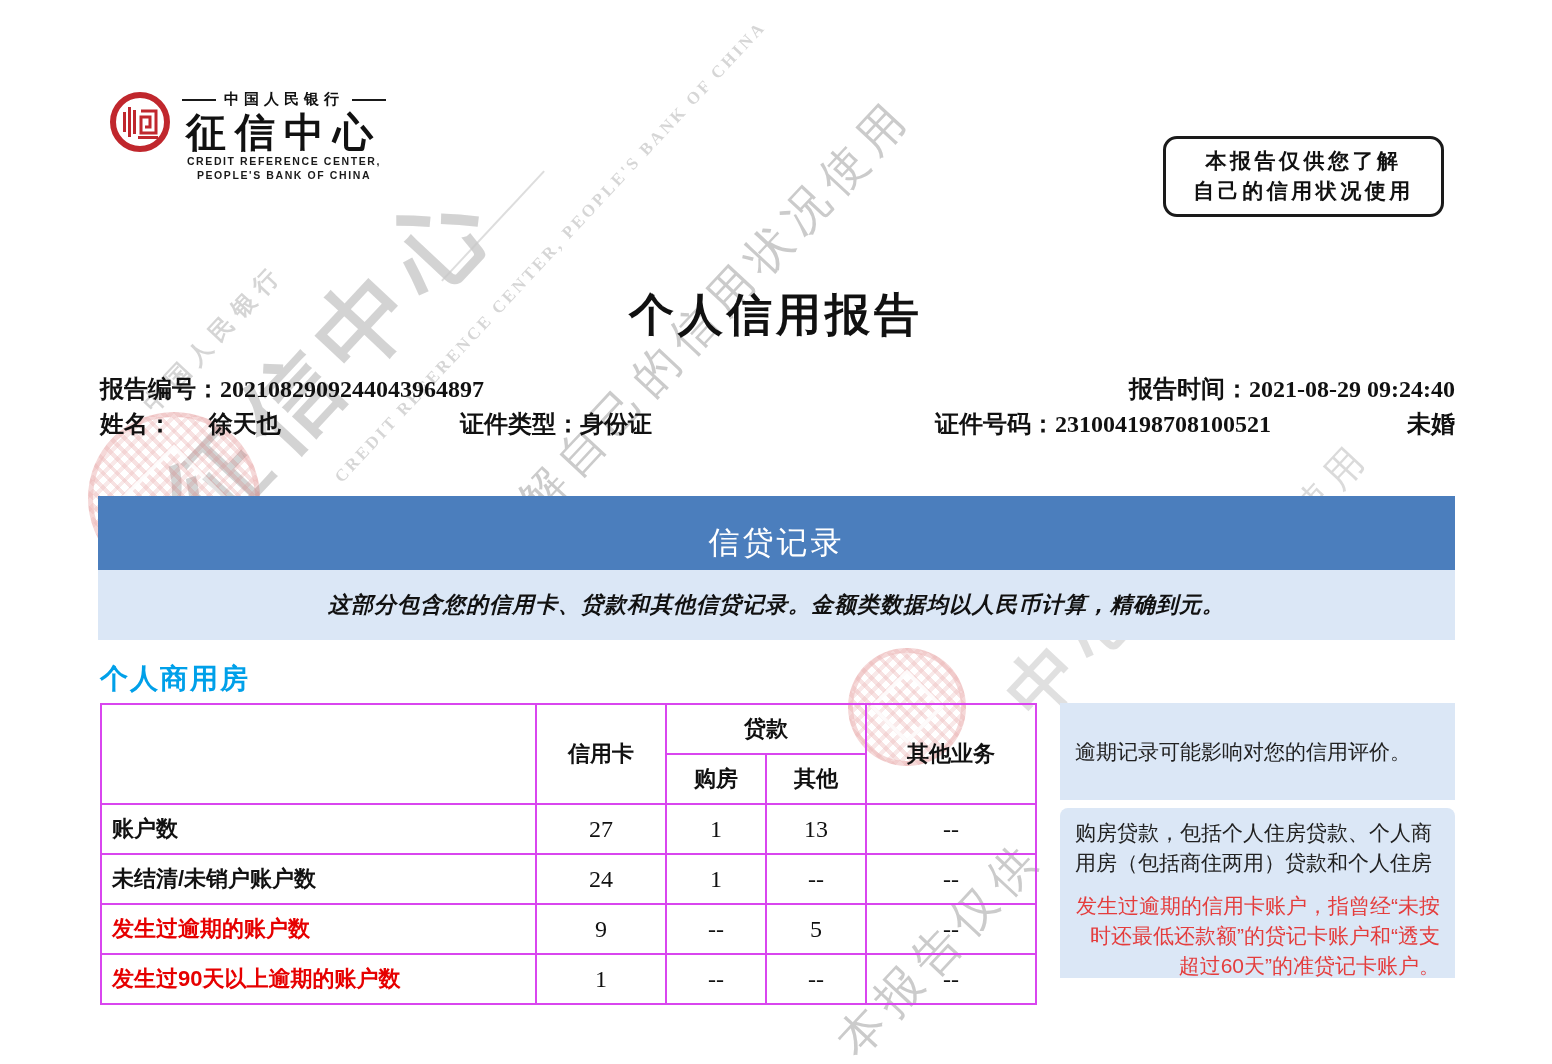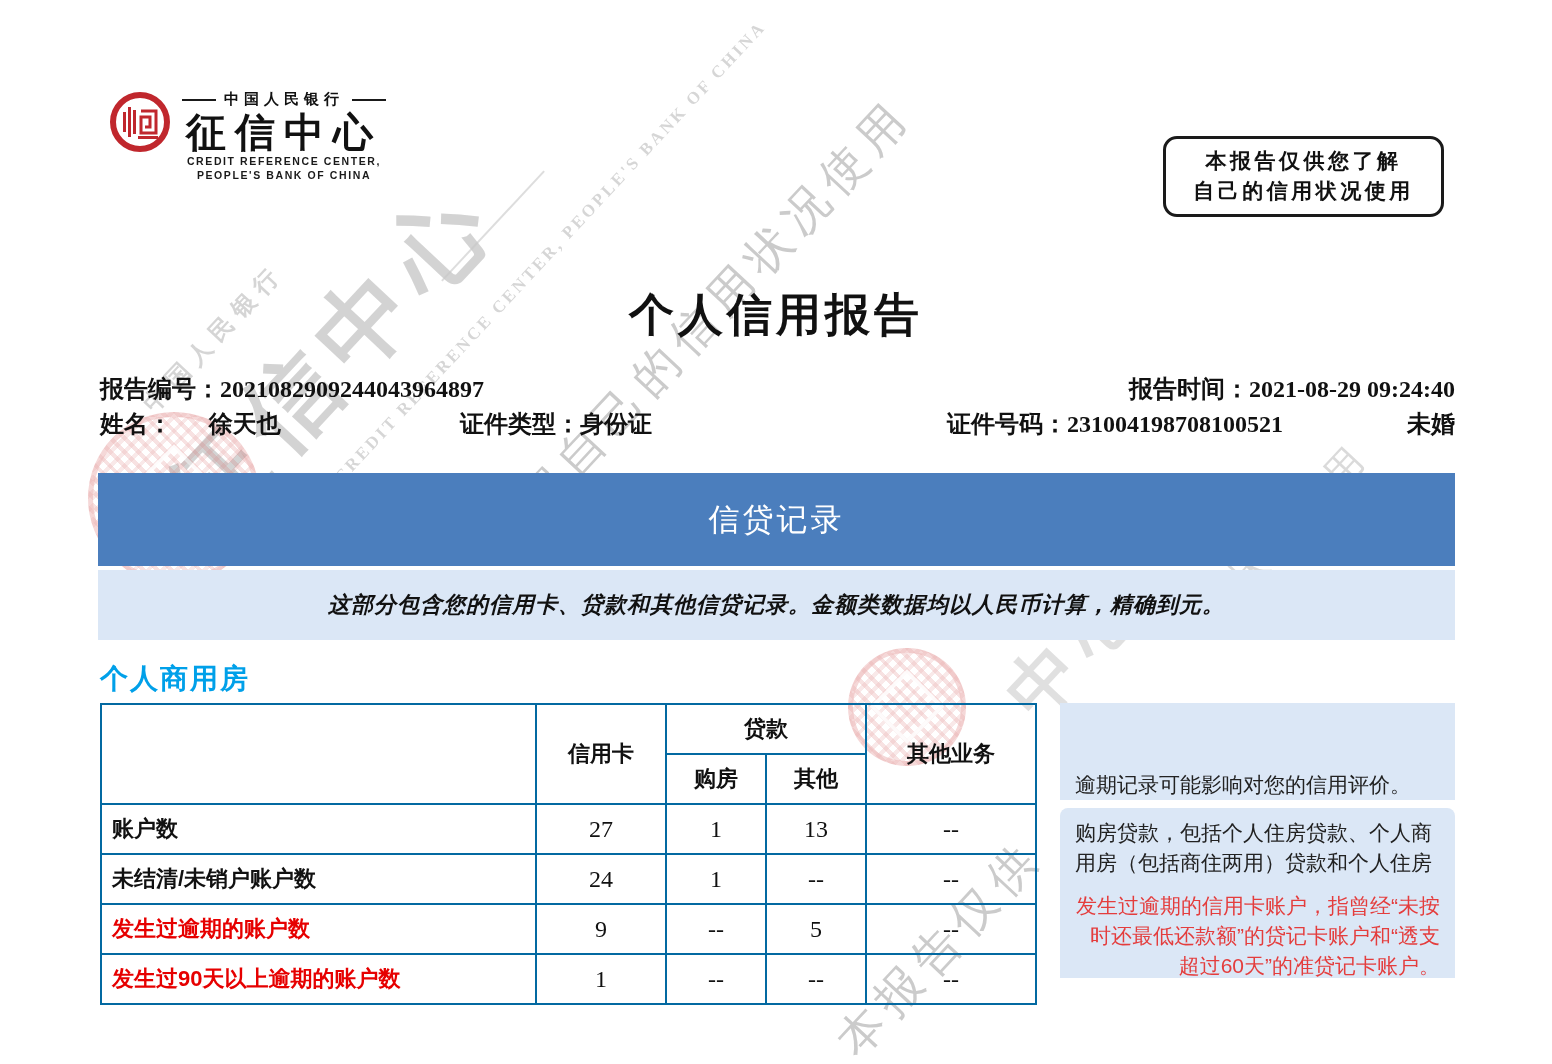--- a/index.html
+++ b/index.html
@@ -39,43 +39,43 @@
   .center-en { font-size:10.5px; font-weight:bold; letter-spacing:1.6px; line-height:1.35; color:#1a1a1a; }
   .notice-box { left:1163px; top:92px; width:281px; border:3px solid #1a1a1a; border-radius:14px;
                 padding:7px 10px; text-align:center; background:#fff;margin-top:44px; }
   .notice-box div { font-size:21px; font-weight:bold; letter-spacing:3.5px; line-height:1.45; }
   
   .doc-title { position:absolute; z-index:2; left:0; top:285px; width:100%; text-align:center;
                font-size:45px; font-weight:bold; letter-spacing:4px; }
   .info { position:absolute; z-index:2; font-size:24px; font-weight:bold; white-space:nowrap; }
   .num  { font-family:"Liberation Serif", serif; }
   
-  .banner { position:absolute; z-index:2; left:98px; top:473px; width:1357px; height:93px;
+  .banner { position:absolute; z-index:2; left:98px; top:496px; width:1357px; height:93px;
             background:#4b7ebd; display:flex; align-items:center; justify-content:center; }
   .banner-title { color:#fff; font-size:31px; letter-spacing:3px; font-weight:500; }
   .subband { position:absolute; z-index:2; left:98px; top:570px; width:1357px; height:70px;
              background:#dbe7f6; display:flex; align-items:center; justify-content:center; }
   .subband div { font-size:22px; font-weight:bold; font-style:italic; letter-spacing:1px; }
   
   .sec-heading { position:absolute; z-index:2; left:100px; top:660px;
                  font-size:28px; font-weight:bold; color:#00a0e9; letter-spacing:2px; }
   table.sum { position:absolute; z-index:1; left:100px; top:703px; border-collapse:collapse;
               table-layout:fixed; background:transparent; }
-  table.sum th, table.sum td { border:2px solid #0369a1; text-align:center; font-size:22px;
+  table.sum th, table.sum td { border:2px solid #d946ef; text-align:center; font-size:22px;
               background:transparent; }
   table.sum th { font-weight:bold; height:50px; }
   table.sum td { height:50px; }
   table.sum td.lbl { text-align:left; padding-left:10px; font-weight:bold; }
   table.sum td.val { font-family:"Liberation Serif", serif; font-size:24px; font-weight:normal; }
   tr.row-red td.lbl { color:#e60000; }
   
   .note { position:absolute; z-index:2; left:1060px; width:395px; height:97px;
           background:#dbe7f6; font-size:21px; line-height:1.42; color:#222; }
   .note-inner { padding:10px 15px; }
-  .note.center { display:flex; align-items:flex-end; }
+  .note.center { display:flex; align-items:center; }
   .note.center .note-inner { padding:0 15px; }
   .note.red { color:#e43d3d; }
 </style>
 </head>
 <body>
 
 <div class="page">
 
   <div class="wm wm-bank" style="left:148px; top:392px;">中国人民银行</div>
   <div class="wm wm-big" style="left:185px; top:452px;">征信中心</div>
@@ -126,21 +126,21 @@
     <span>报告时间：</span><span class="num">2021-08-29 09:24:40</span>
   </div>
 
   <div class="info" style="left:100px; top:408px;">
     <span>姓名：</span>
     <span style="margin-left:30px;">徐天也</span>
   </div>
   <div class="info" style="left:460px; top:408px;">
     <span>证件类型：</span><span>身份证</span>
   </div>
-  <div class="info" style="left:935px; top:408px;margin-left:12px;">
+  <div class="info" style="left:935px; top:408px;">
     <span>证件号码：</span><span class="num">231004198708100521</span>
   </div>
   <div class="info" style="top:408px; right:97px;">未婚</div>
 
   <div class="banner">
     <div class="banner-title">信贷记录</div>
   </div>
   <div class="subband">
     <div>这部分包含您的信用卡、贷款和其他信贷记录。金额类数据均以人民币计算，精确到元。</div>
   </div>

